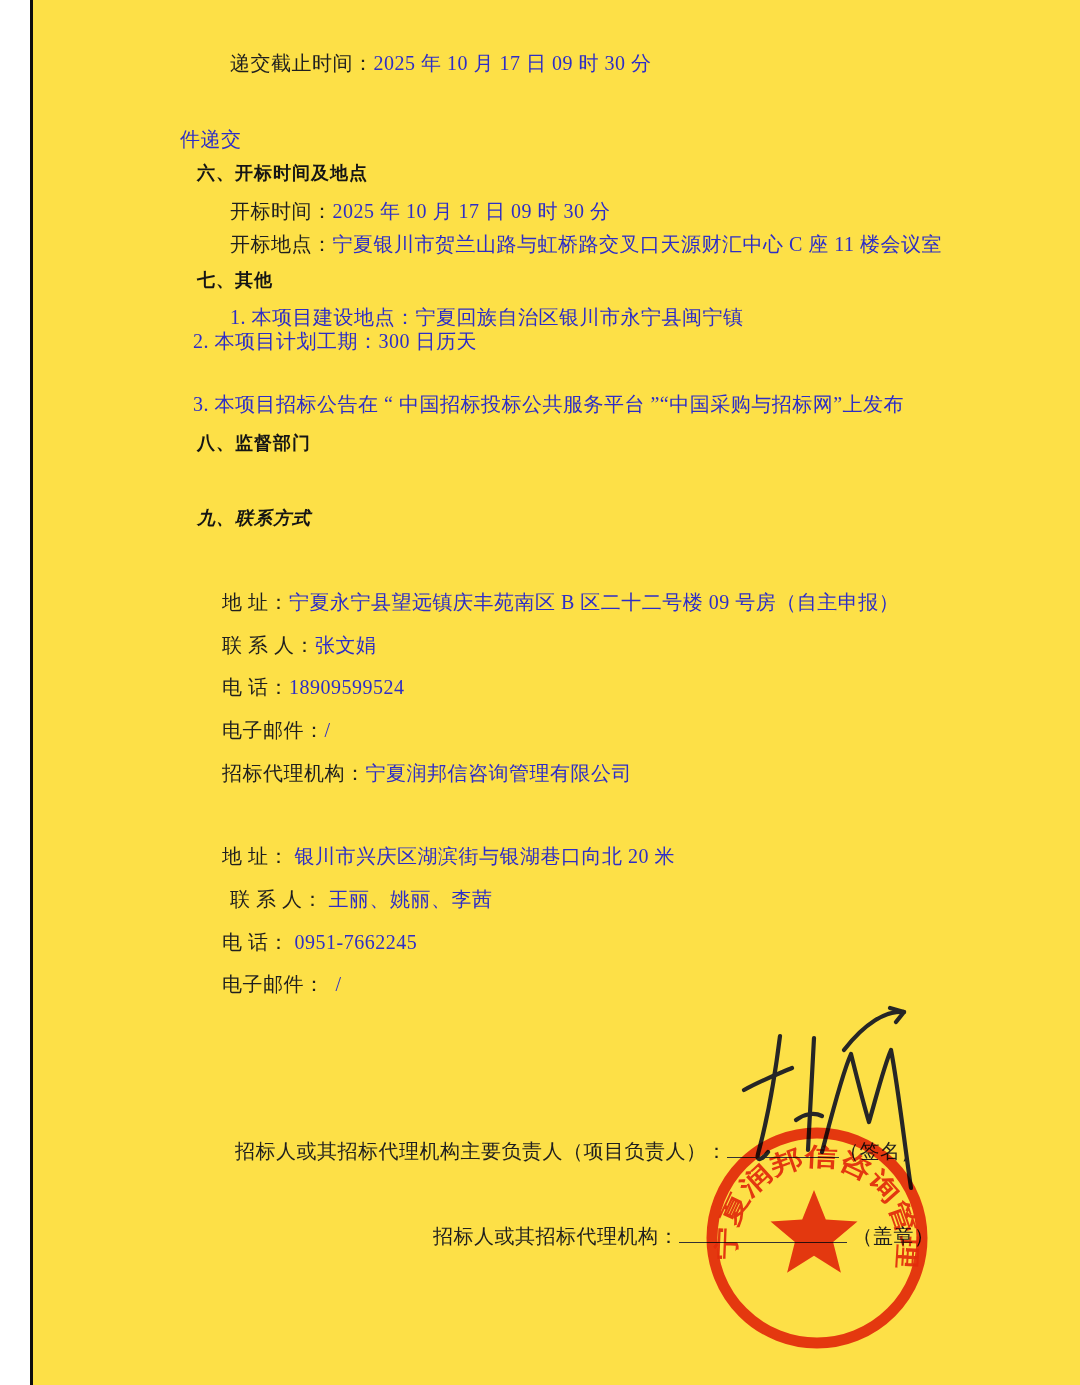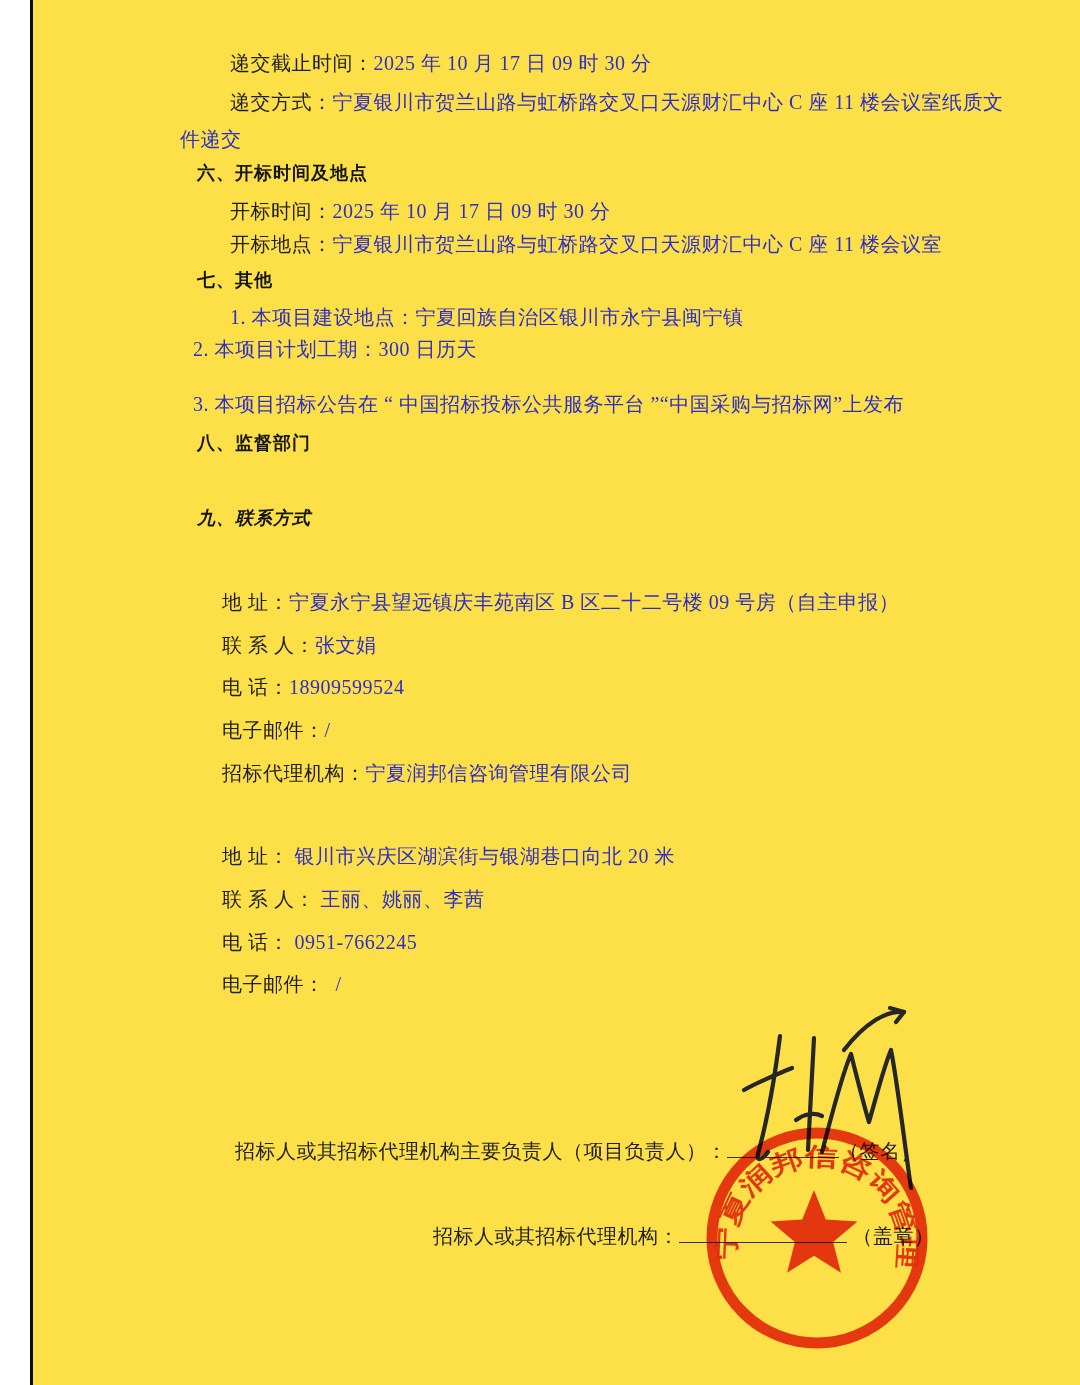--- a/index.html
+++ b/index.html
@@ -28,38 +28,35 @@
 <body>
 
 <div id="page">
 
   <div class="scan-edge left"></div>
   <div class="scan-edge right"></div>
 
   <div class="line" style="left:200px; top:50px;">
     <span class="black">递交截止时间：</span><span class="blue">2025 年 10 月 17 日  09 时 30 分</span>
   </div>
-  <div class="line" style="left:200px; top:89px;">
-    <span class="black">递交方式：</span><span class="blue">宁夏银川市贺兰山路与虹桥路交叉口天源财汇中心 C 座 11 楼会议室纸质文</span>
-  </div>
   <div class="line" style="left:150px; top:126px;">
     <span class="blue">件递交</span>
   </div>
 
   <div class="line heading" style="left:167px; top:160px;">六、开标时间及地点</div>
   <div class="line" style="left:200px; top:198px;">
     <span class="black">开标时间：</span><span class="blue">2025 年 10 月 17 日  09 时 30 分</span>
   </div>
   <div class="line" style="left:200px; top:231px;">
     <span class="black">开标地点：</span><span class="blue">宁夏银川市贺兰山路与虹桥路交叉口天源财汇中心 C 座 11 楼会议室</span>
   </div>
 
   <div class="line heading" style="left:167px; top:267px;">七、其他</div>
   <div class="line blue" style="left:200px; top:304px;">1. 本项目建设地点：宁夏回族自治区银川市永宁县闽宁镇</div>
-  <div class="line blue" style="left:163px; top:336px;">2. 本项目计划工期：300 日历天</div>
+  <div class="line blue" style="left:163px; top:328px;">2. 本项目计划工期：300 日历天</div>
   <div class="line blue" style="left:163px; top:391px;">3. 本项目招标公告在 “ 中国招标投标公共服务平台 ”“中国采购与招标网”上发布</div>
 
   <div class="line heading" style="left:167px; top:430px;">八、监督部门</div>
 
   <div class="line heading" style="left:167px; top:505px;font-style:italic;">九、联系方式</div>
 
   <div class="line" style="left:192px; top:589px;">
     <span class="black">地      址：</span><span class="blue">宁夏永宁县望远镇庆丰苑南区 B 区二十二号楼 09 号房（自主申报）</span>
   </div>
   <div class="line" style="left:192px; top:632px;">
@@ -71,21 +68,21 @@
   <div class="line" style="left:192px; top:717px;">
     <span class="black">电子邮件：</span><span class="blue">/</span>
   </div>
 
   <div class="line" style="left:192px; top:760px;">
     <span class="black">招标代理机构：</span><span class="blue">宁夏润邦信咨询管理有限公司</span>
   </div>
   <div class="line" style="left:192px; top:843px;">
     <span class="black">地      址：</span>&nbsp;<span class="blue">银川市兴庆区湖滨街与银湖巷口向北 20 米</span>
   </div>
-  <div class="line" style="left:192px; top:886px;">
+  <div class="line" style="left:200px; top:886px;">
     <span class="black">联  系  人：</span>&nbsp;<span class="blue">王丽、姚丽、李茜</span>
   </div>
   <div class="line" style="left:192px; top:929px;">
     <span class="black">电      话：</span>&nbsp;<span class="blue">0951-7662245</span>
   </div>
   <div class="line" style="left:192px; top:971px;">
     <span class="black">电子邮件：</span>&nbsp;&nbsp;<span class="blue">/</span>
   </div>
 
   <div class="line" style="left:205px; top:1138px;">

